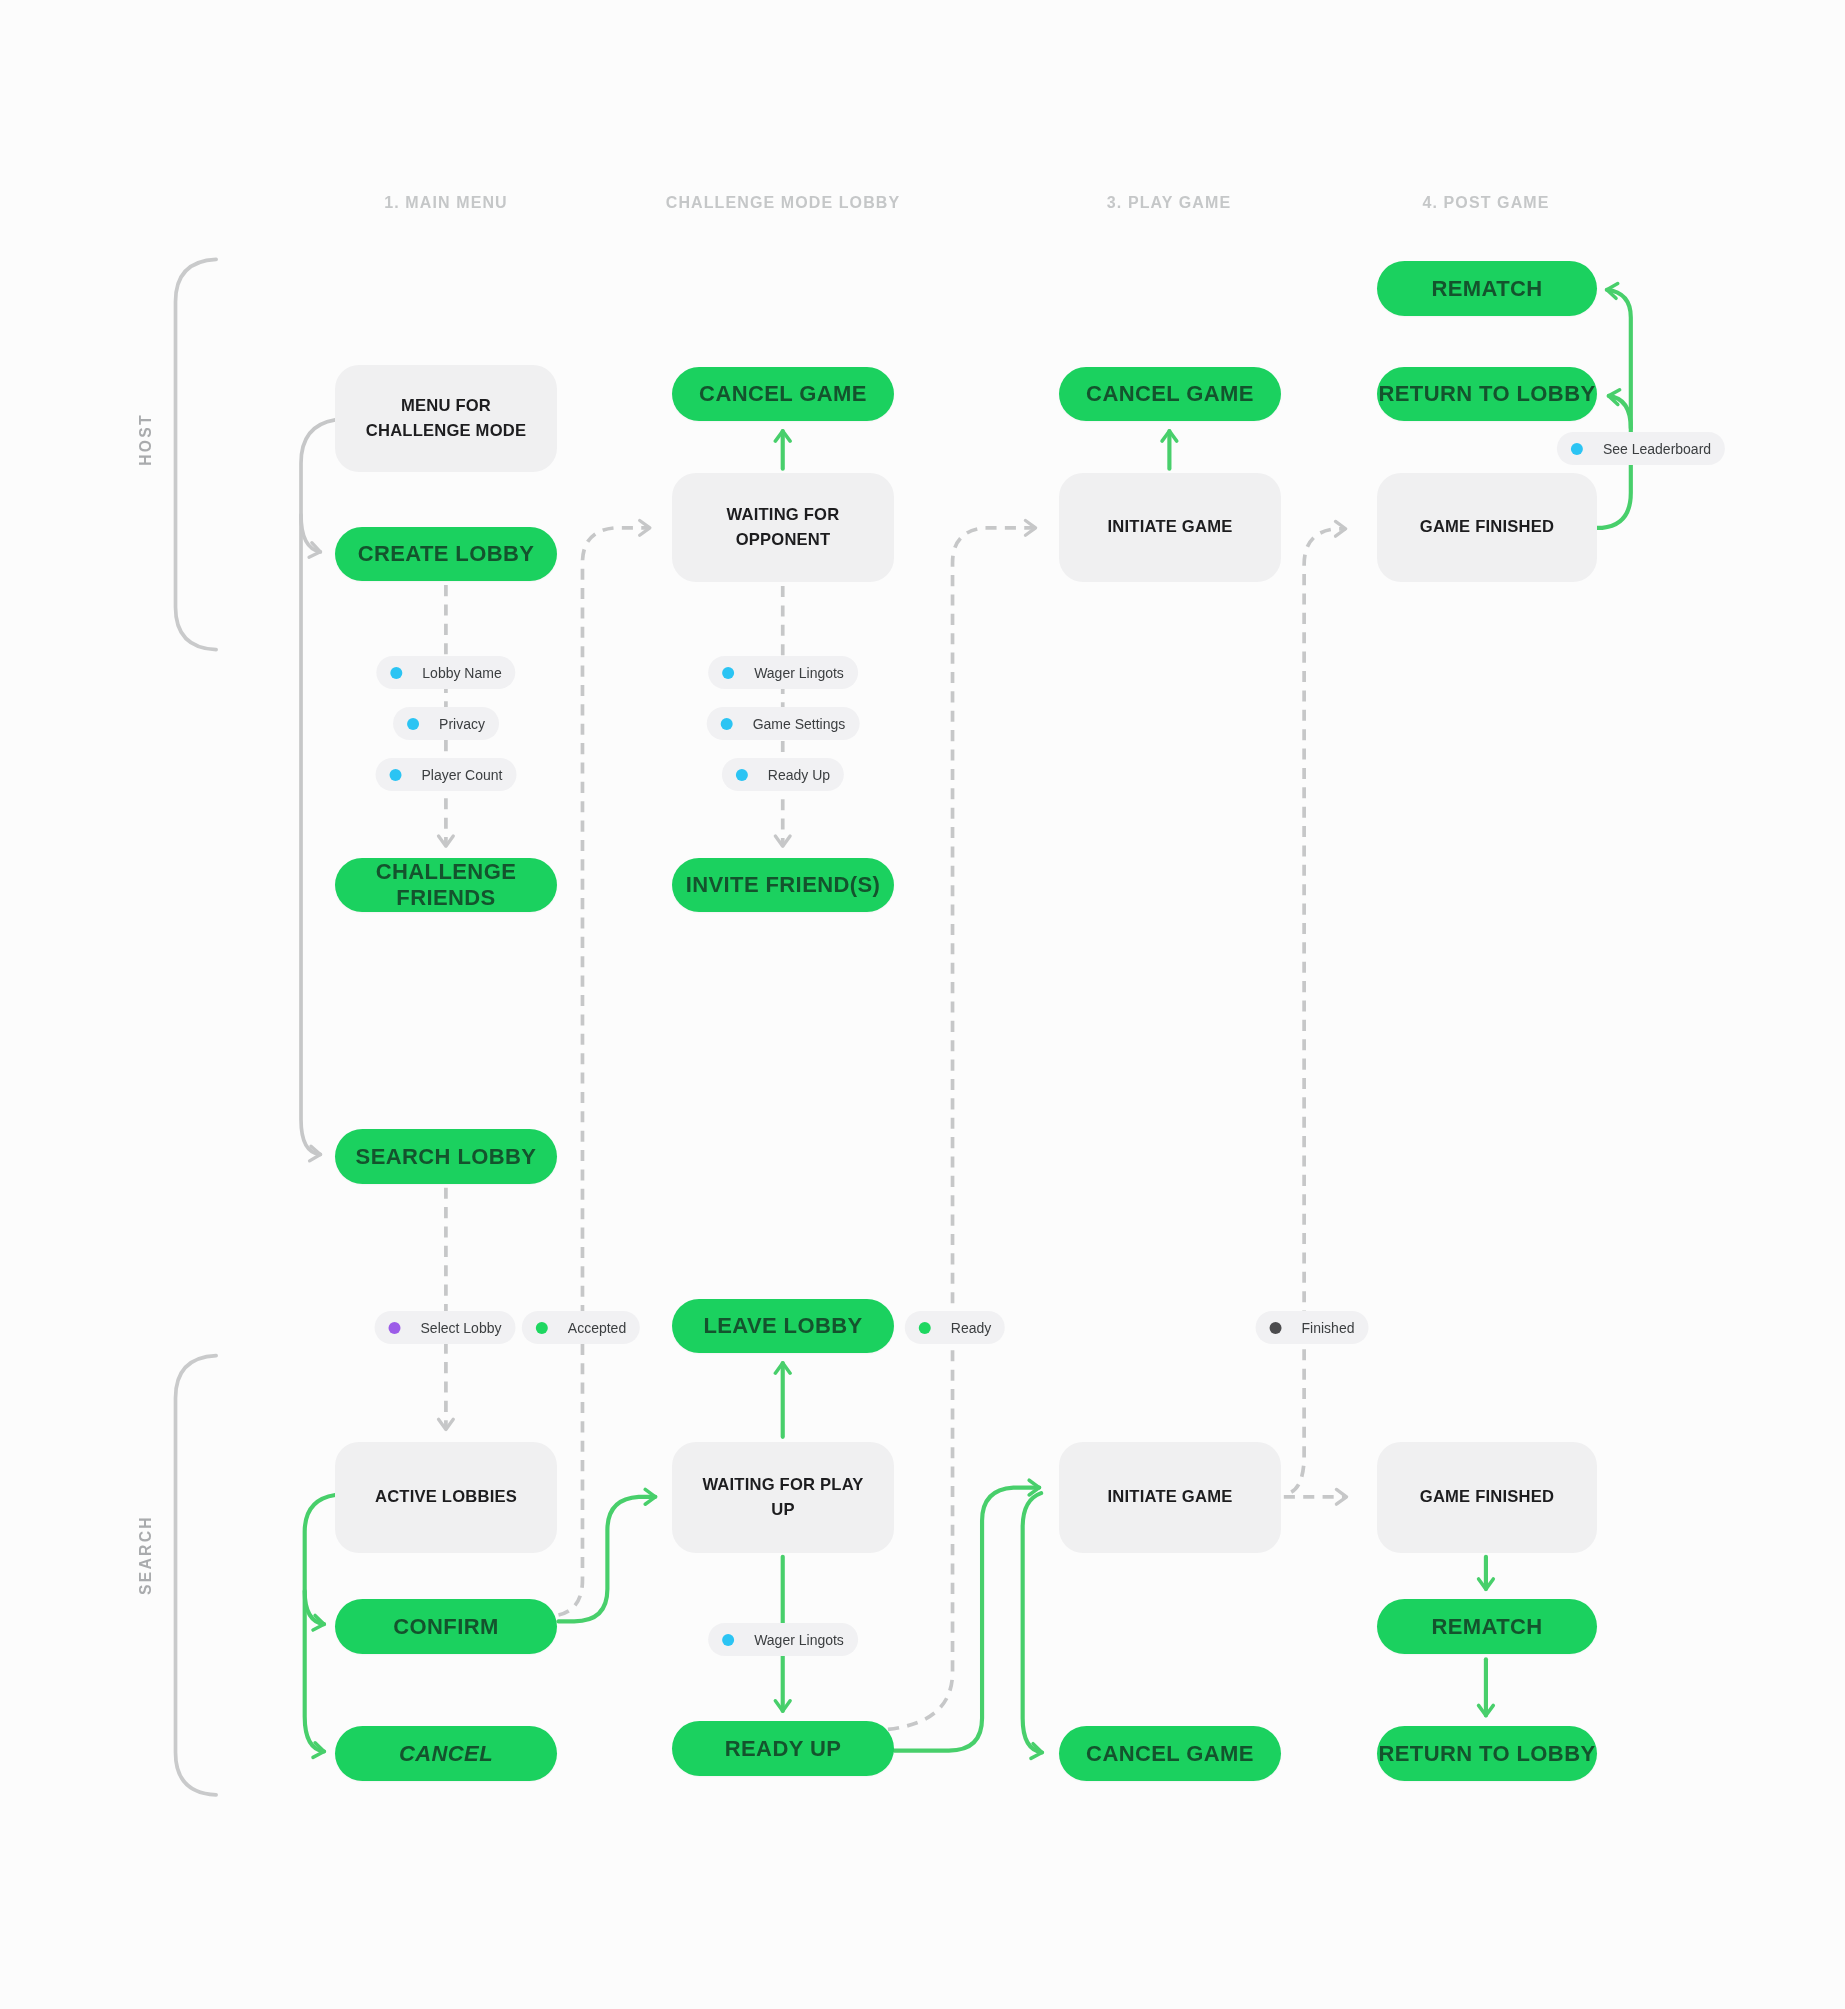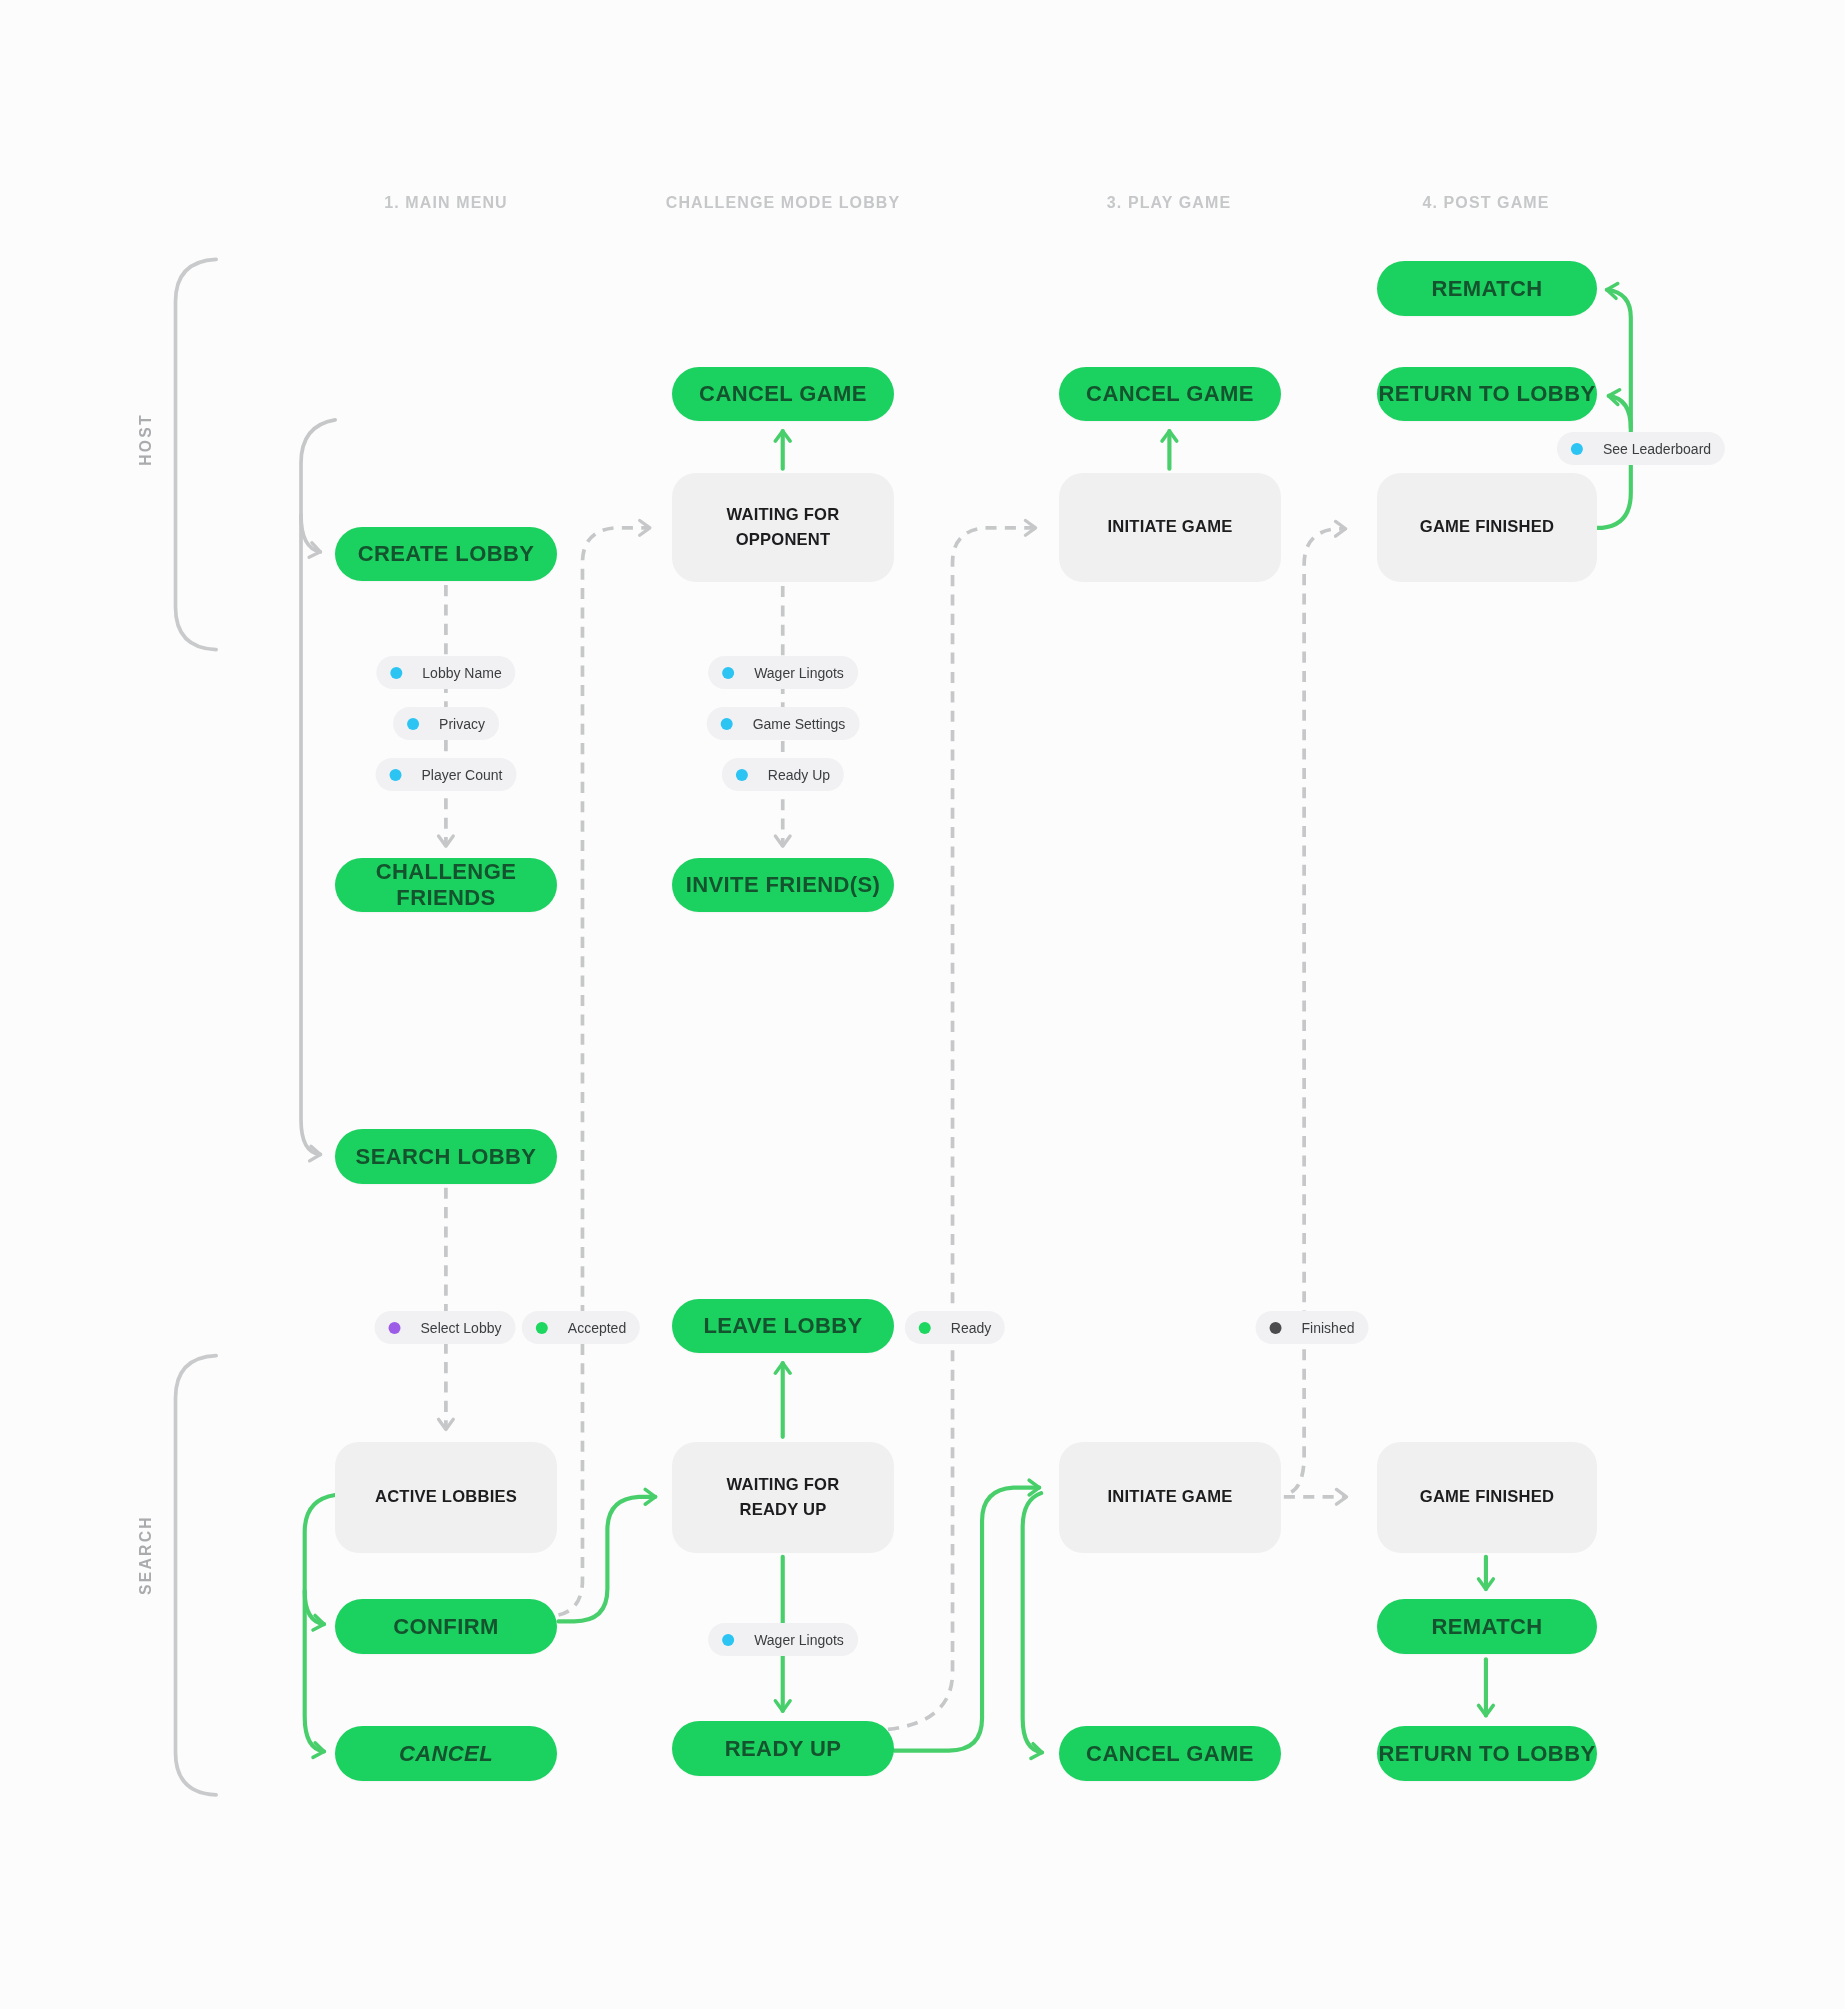--- a/index.html
+++ b/index.html
@@ -74,25 +74,26 @@
 
   <div class="col-header" style="left:446px">1. MAIN MENU</div>
   <div class="col-header" style="left:783px">CHALLENGE MODE LOBBY</div>
   <div class="col-header" style="left:1169px">3. PLAY GAME</div>
   <div class="col-header" style="left:1486px">4. POST GAME</div>
 
   <div class="group-label" id="host-label">HOST</div>
   <div class="group-label" id="search-label">SEARCH</div>
 
   <div id="nodes">
+      <div class="node box" style="left: 335px; top: 365px; width: 222px; height: 107px;">MENU FOR CHALLENGE MODE</div>
       <div class="node box" style="left: 672px; top: 473px; width: 222px; height: 109px;">WAITING FOR OPPONENT</div>
       <div class="node box" style="left: 1059px; top: 473px; width: 222px; height: 109px;">INITIATE GAME</div>
       <div class="node box" style="left: 1377px; top: 473px; width: 220px; height: 109px;">GAME FINISHED</div>
       <div class="node box" style="left: 335px; top: 1442px; width: 222px; height: 111px;">ACTIVE LOBBIES</div>
-      <div class="node box" style="left: 672px; top: 1442px; width: 222px; height: 111px;">WAITING FOR READY UP</div>
+      <div class="node box" style="left: 672px; top: 1442px; width: 222px; height: 111px;">WAITING FOR PLAY UP</div>
       <div class="node box" style="left: 1059px; top: 1442px; width: 222px; height: 111px;">INITIATE GAME</div>
       <div class="node box" style="left: 1377px; top: 1442px; width: 220px; height: 111px;">GAME FINISHED</div>
       <div class="node button" style="left: 335px; top: 527px; width: 222px; height: 54px;">CREATE LOBBY</div>
       <div class="node button" style="left: 335px; top: 858px; width: 222px; height: 54px;">CHALLENGE FRIENDS</div>
       <div class="node button" style="left: 335px; top: 1129px; width: 222px; height: 55px;">SEARCH LOBBY</div>
       <div class="node button" style="left: 335px; top: 1599px; width: 222px; height: 55px;">CONFIRM</div>
       <div class="node button" style="left: 335px; top: 1726px; width: 222px; height: 55px; font-style: italic;">CANCEL</div>
       <div class="node button" style="left: 672px; top: 367px; width: 222px; height: 54px;">CANCEL GAME</div>
       <div class="node button" style="left: 672px; top: 858px; width: 222px; height: 54px;">INVITE FRIEND(S)</div>
       <div class="node button" style="left: 672px; top: 1299px; width: 222px; height: 54px;">LEAVE LOBBY</div>

